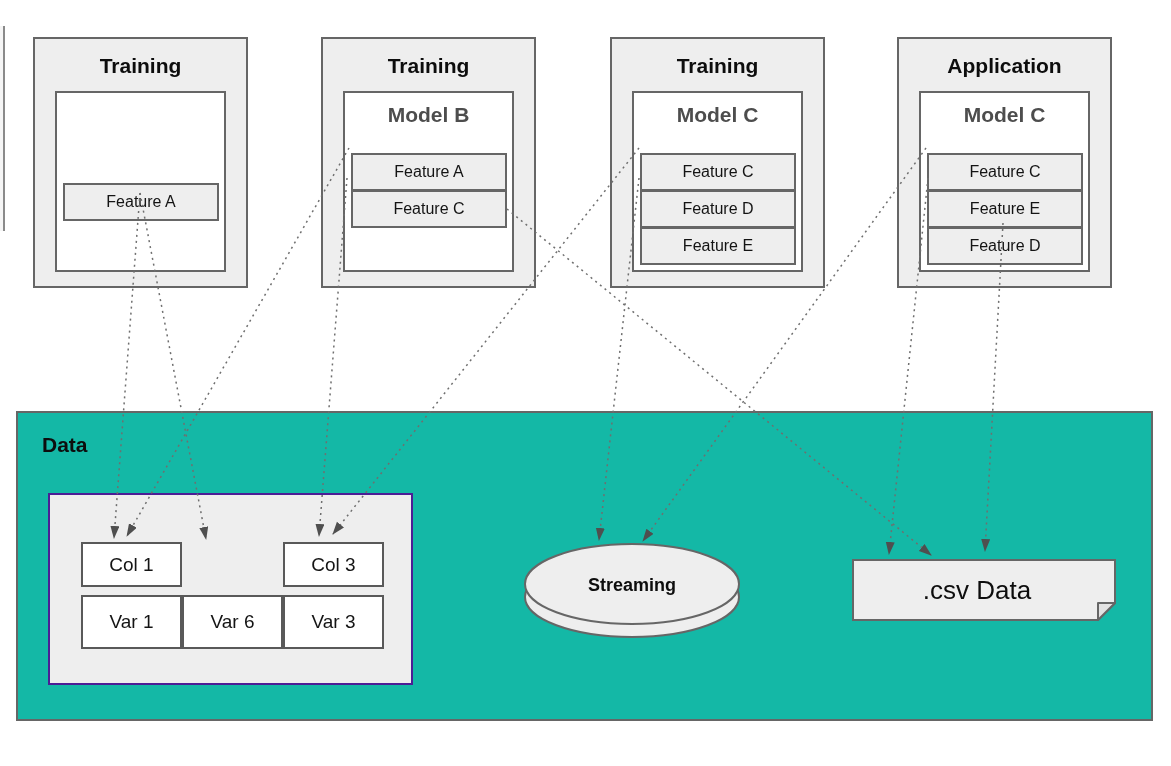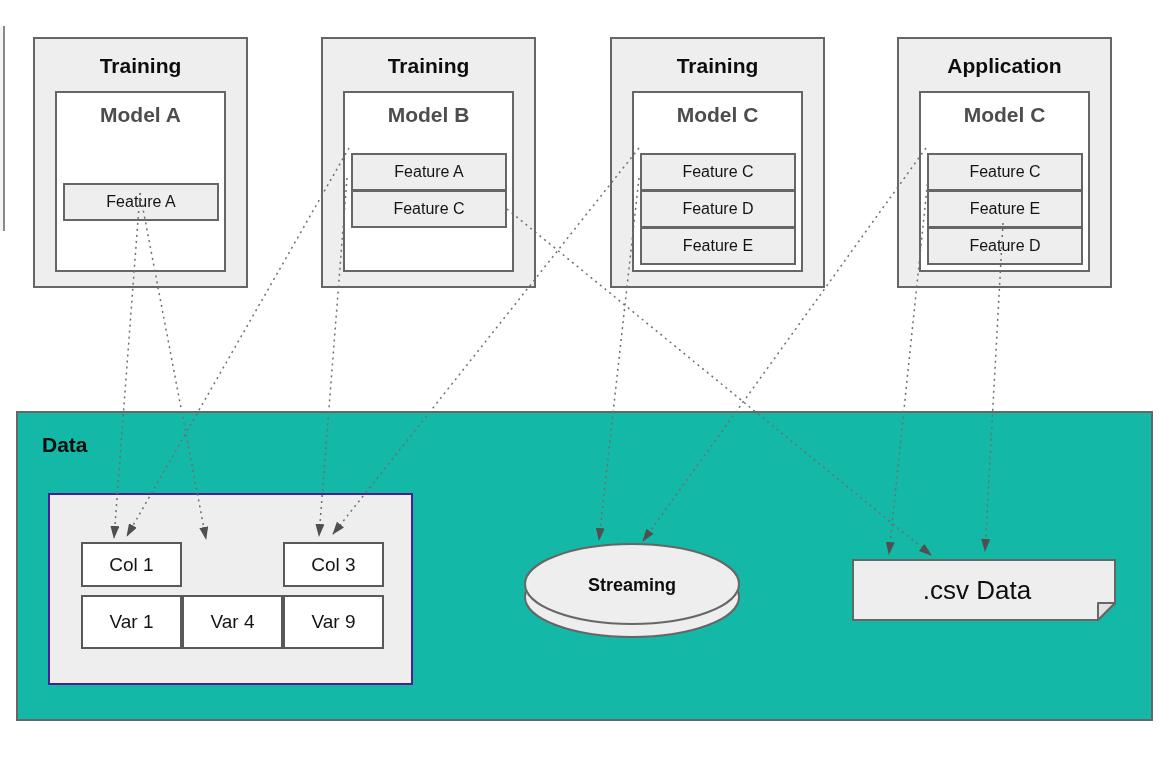--- a/index.html
+++ b/index.html
@@ -68,21 +68,20 @@
   text.csv-label{font-size:26px;}
 </style>
 </head>
 <body>
 
 <div class="crop-edge"></div>
 
 <div class="card" style="left:33px;">
   <div class="stage-label">Training</div>
   <div class="inner-box">
-    <div class="model-label">Model A</div>
     <div class="feature-stack single">
       <div class="feature-box">Feature A</div>
     </div>
   </div>
 </div>
 
 <div class="card" style="left:321px;">
   <div class="stage-label">Training</div>
   <div class="inner-box">
     <div class="model-label">Model B</div>
@@ -116,22 +115,22 @@
     </div>
   </div>
 </div>
 
 <div class="data-container">
   <div class="data-label">Data</div>
   <div class="table-holder">
     <div class="cell r1 c1">Col 1</div>
     <div class="cell r1 c3">Col 3</div>
     <div class="cell r2 c1">Var 1</div>
-    <div class="cell r2 c2">Var 4</div>
-    <div class="cell r2 c3">Var 9</div>
+    <div class="cell r2 c2">Var 6</div>
+    <div class="cell r2 c3">Var 3</div>
   </div>
 </div>
 
 <svg class="overlay" viewBox="0 0 1171 766">
   <defs>
     <marker id="arw" markerUnits="userSpaceOnUse" markerWidth="14" markerHeight="11" refX="12" refY="4.5" orient="auto">
       <path d="M0 0 L13 4.5 L0 9 Z" fill="#4f4f4f"></path>
     </marker>
   </defs>
 

